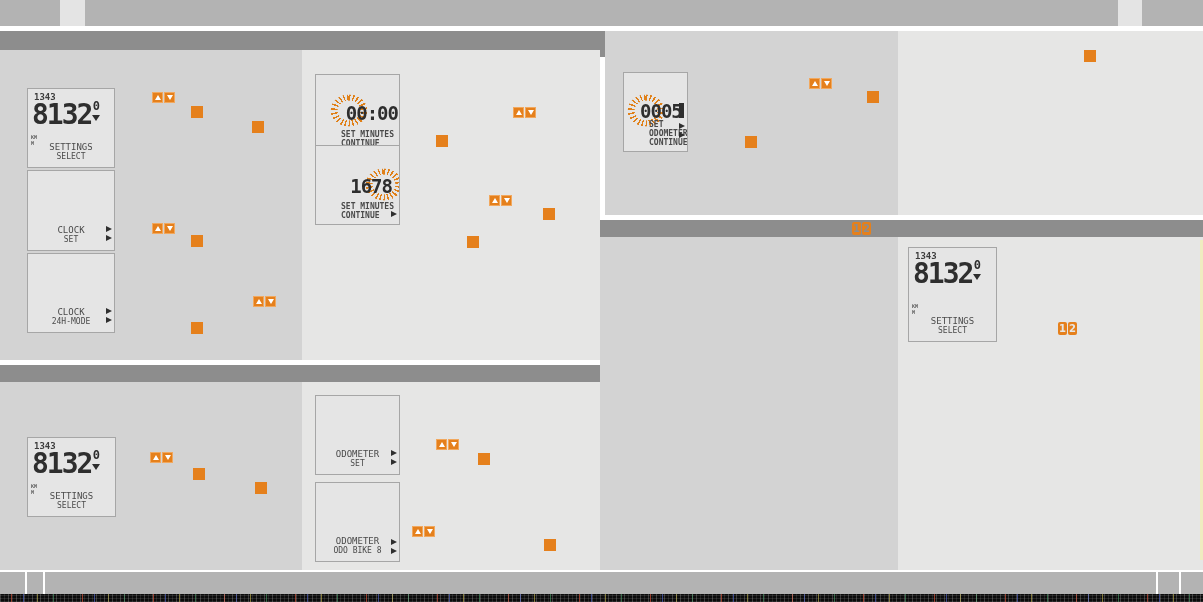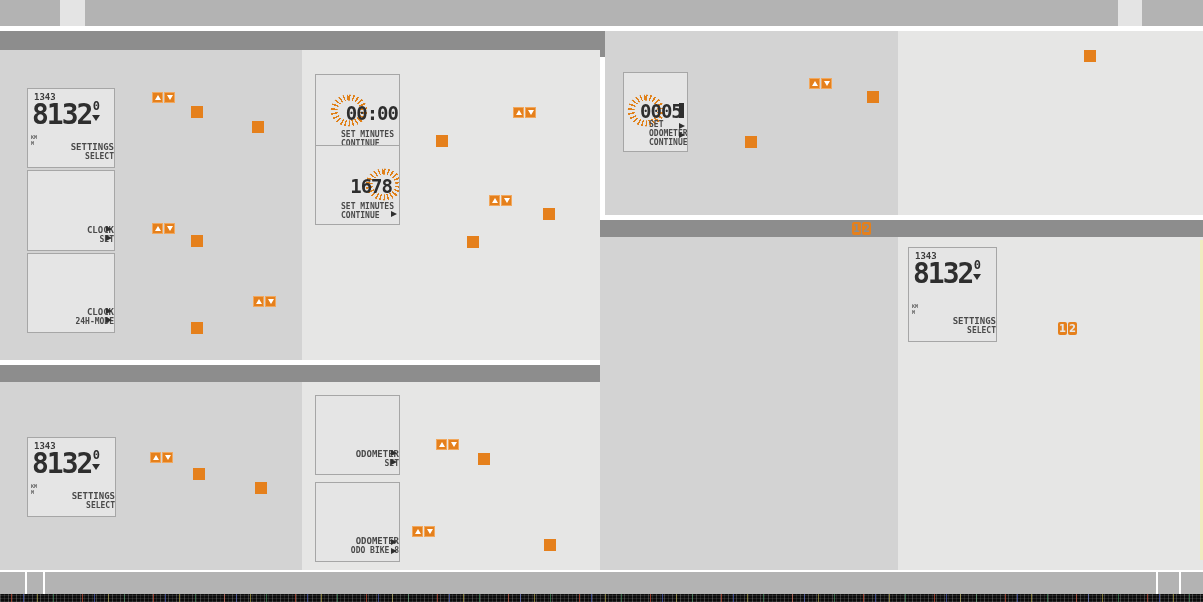--- a/index.html
+++ b/index.html
@@ -35,21 +35,21 @@
 
   
   .lcd{position:absolute;background:#e5e5e5;border:1px solid #a6a6a6;box-sizing:border-box;
        font-family:"DejaVu Sans Mono",monospace;color:#3c3c3c;overflow:hidden;}
   .lcd-time{position:absolute;top:3px;left:6px;font-size:9px;font-weight:bold;letter-spacing:0;}
   .lcd-main{position:absolute;top:12px;left:4px;display:flex;align-items:flex-start;}
   .lcd-value{font-size:28px;font-weight:bold;letter-spacing:-2px;line-height:27px;color:#2e2e2e;}
   .sup-col{display:flex;flex-direction:column;align-items:center;margin-left:1px;gap:3px;}
   .lcd-sup{font-size:12px;font-weight:bold;line-height:11px;color:#2e2e2e;}
   .lcd-units{position:absolute;left:3px;top:45px;display:flex;flex-direction:column;font-size:5px;line-height:6px;font-weight:bold;color:#5a5a5a;}
-  .lcd-labels{position:absolute;left:0;right:0;bottom:5px;text-align:right;font-size:9px;font-weight:bold;line-height:10px;color:#4a4a4a;}
+  .lcd-labels{position:absolute;left:0;right:0;bottom:5px;text-align:center;font-size:9px;font-weight:normal;line-height:10px;color:#4a4a4a;}
   .lcd-labels .l2{font-size:8px;}
   .edit-value{position:absolute;font-size:19px;font-weight:bold;letter-spacing:-1px;color:#2e2e2e;line-height:18px;}
   .edit-labels{position:absolute;left:0;right:0;bottom:4px;text-align:left;font-size:8px;font-weight:bold;line-height:9px;color:#4a4a4a;padding-left:25px;}
 
   
   .burst{position:absolute;border-radius:50%;
     background:repeating-conic-gradient(#e08018 0deg 6deg, transparent 6deg 16deg);
     -webkit-mask:radial-gradient(closest-side, transparent 58%, #000 62%, #000 95%, transparent 98%);
             mask:radial-gradient(closest-side, transparent 58%, #000 62%, #000 95%, transparent 98%);
   }

